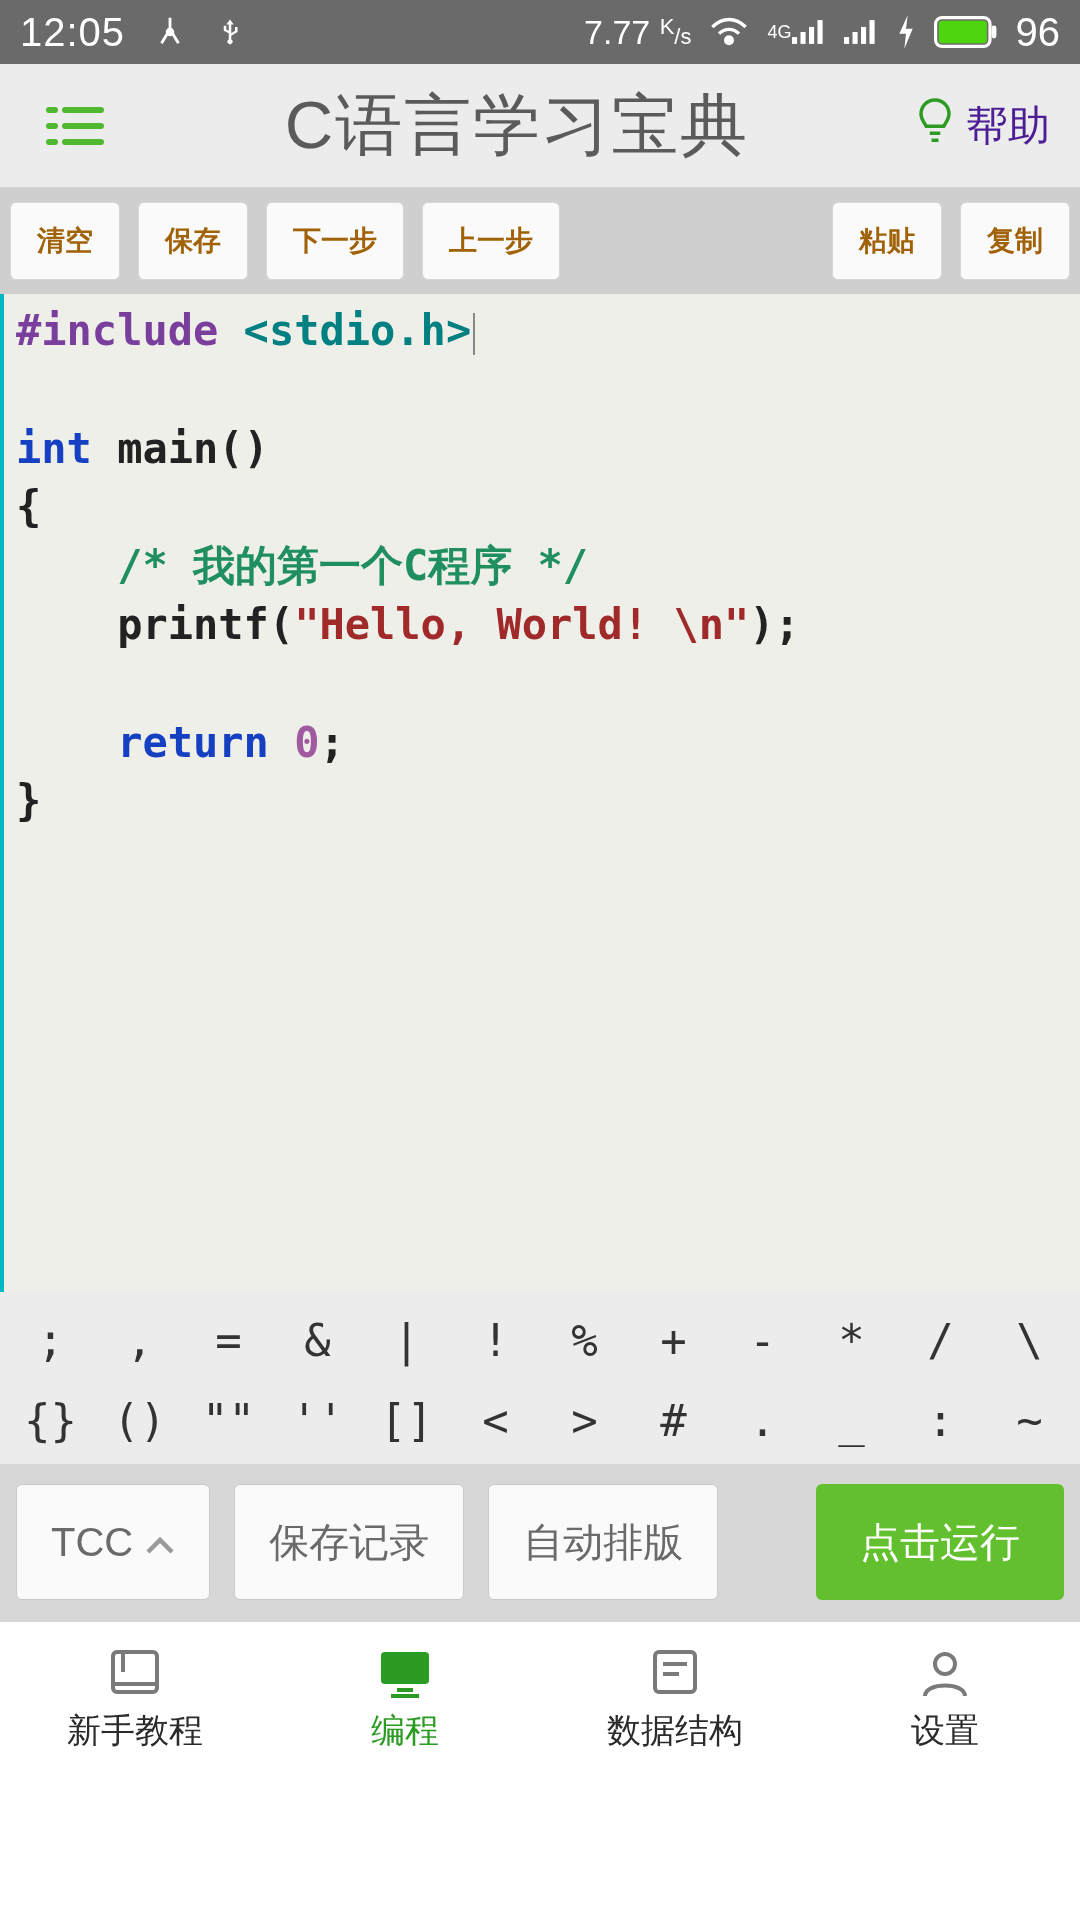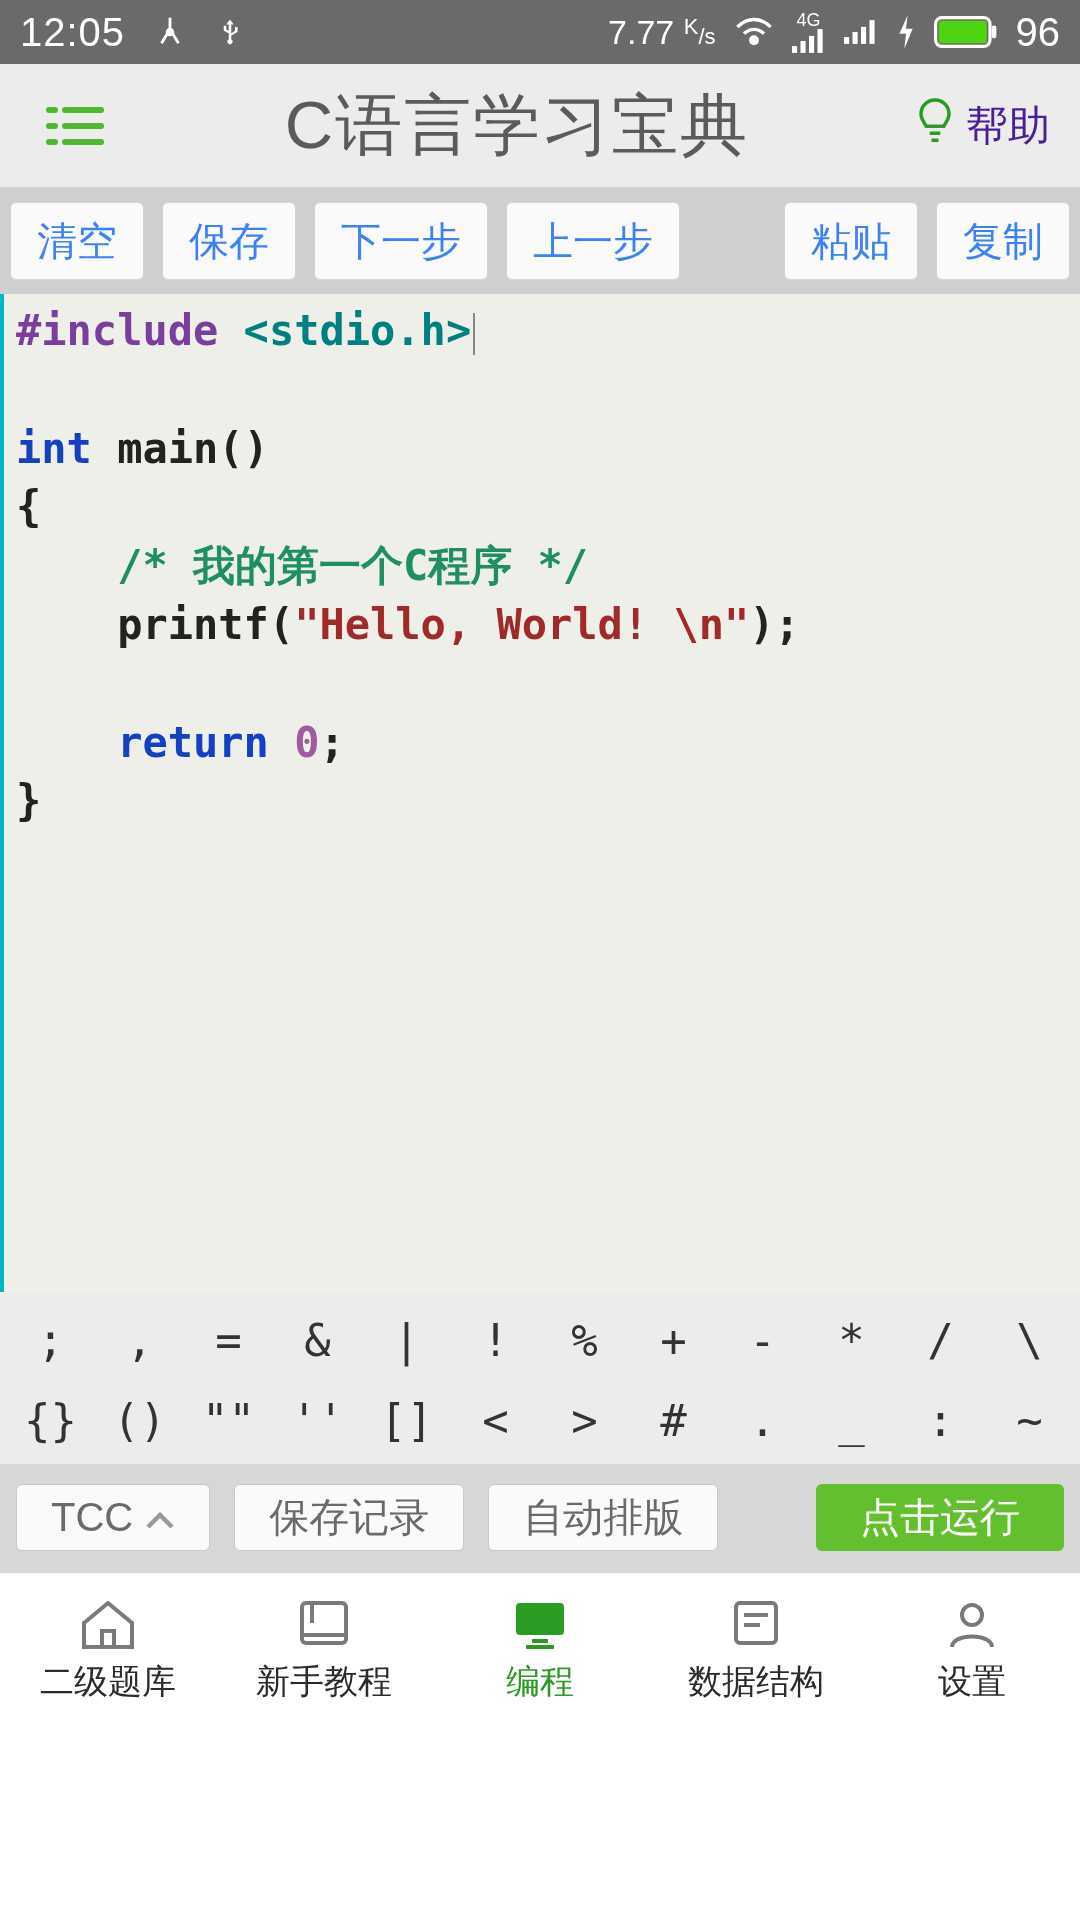--- a/index.html
+++ b/index.html
@@ -16,41 +16,41 @@
 
   
   .app-header { height: 124px; background: #ececec; display: flex; align-items: center; justify-content: space-between; padding: 0 30px; border-bottom: 1px solid #d6d6d6; }
   .menu-btn { width: 90px; height: 80px; display:flex; align-items:center; justify-content:center; }
   .app-title { font-size: 67px; color: #5b5b5b; letter-spacing: 2px; }
   .help-btn { display:flex; align-items:center; gap:10px; color:#4c1d95; font-size:42px; }
 
   
   .toolbar { background:#cfcfcf; padding: 14px 10px; display:flex; gap:18px; }
   .toolbar .spacer { flex:1; }
-  .tbtn { background:#fafafa; border:1px solid #d6d6d6; border-radius:6px; height:78px; min-width:108px; padding:0 26px; font-size:40px; color:#3b82f6; display:flex; align-items:center; justify-content:center; }
+  .tbtn { background:#fafafa; border:1px solid #d6d6d6; border-radius:6px; height:78px; min-width:108px; padding:0 26px; font-size:28px; color:#a16207; display:flex; align-items:center; justify-content:center;font-weight:bold; }
 
   
   .editor-wrap { position:relative; height: 998px; background:#efefe9; border-left:4px solid #00b7c3; }
   .editor { padding: 8px 10px 10px 12px; font-family: "Menlo","Consolas","DejaVu Sans Mono",monospace; font-size:42px; line-height:1.4; white-space:pre; color:#222;font-weight:bold; }
   .tok-pp  { color:#7a3e9d; }
   .tok-inc { color:#008080; }
   .tok-kw  { color:#1540c2; }
   .tok-cmt { color:#1f8f5f; }
   .tok-str { color:#a02a2a; }
   .tok-num { color:#a05aa0; }
   .cursor  { display:inline-block; width:2px; height:42px; background:#888; vertical-align:middle; margin-left:2px; }
 
   
   .symboard { background:#ececec; padding: 8px 6px 4px; }
   .symrow { display:flex; }
   .symkey { flex:1; height:80px; display:flex; align-items:center; justify-content:center; font-size:44px; color:#333; font-family:"Menlo","Consolas",monospace; }
 
   
   .action-bar { background:#d7d7d7; padding: 20px 16px; display:flex; gap:24px; align-items:center; }
-  .abtn { background:#fafafa; border:1px solid #c9c9c9; border-radius:6px; height:67px; padding:0 34px; font-size:40px; color:#6a6a6a; display:flex; align-items:center; justify-content:center; gap:12px; }
+  .abtn { background:#fafafa; border:1px solid #c9c9c9; border-radius:6px; height:116px; padding:0 34px; font-size:40px; color:#6a6a6a; display:flex; align-items:center; justify-content:center; gap:12px; }
   .abtn .chev { display:inline-block; }
   .abtn-run { background:#62bf2d; color:#fff; border:none; margin-left:auto; padding:0 44px; }
 
   
   .tabbar { height:156px; background:#fff; border-top:2px solid #d6d6d6; display:flex; }
   .tab { flex:1; display:flex; flex-direction:column; align-items:center; justify-content:center; gap:8px; font-size:34px; color:#2b2b2b; }
   .tab.active { color:#2c9b23; }
   .tab svg { width:64px; height:56px; }
 </style>
 </head>
@@ -75,21 +75,21 @@
     <span class="speed">
       <span>7.77</span> <span style="font-size:22px; position:relative; top:-10px">K</span><span style="font-size:22px;">/s</span>
     </span>
     <span class="status-ico">
       <svg width="40" height="32" viewBox="0 0 24 18" fill="none" stroke="#fff" stroke-width="2">
           <path d="M2 6 C8 0 16 0 22 6"></path>
           <path d="M6 10 C9.5 6.5 14.5 6.5 18 10"></path>
           <circle cx="12" cy="14" r="2" fill="#fff"></circle>
         </svg>
     </span>
-    <span class="status-ico" style="display:flex;flex-direction:column;align-items:center;line-height:1">
+    <span class="status-ico" style="display:flex;flex-direction:row;align-items:center;line-height:1">
       <span style="font-size:18px">4G</span>
       <svg width="34" height="24" viewBox="0 0 20 14" fill="#fff">
           <rect x="0" y="10" width="3" height="4"></rect>
           <rect x="5" y="7" width="3" height="7"></rect>
           <rect x="10" y="4" width="3" height="10"></rect>
           <rect x="15" y="0" width="3" height="14"></rect>
         </svg>
     </span>
     <span class="status-ico">
       <svg width="34" height="28" viewBox="0 0 20 14" fill="#fff">
@@ -220,27 +220,20 @@
       <span>自动排版</span>
     </div>
   <div class="abtn abtn-run">
       <span>点击运行</span>
     </div>
 </div>
 
 <div class="tabbar">
   <div class="tab">
     <svg viewBox="0 0 32 28" fill="none" stroke="#7a7a7a" stroke-width="2">
-        <path d="M4 14 L16 4 L28 14 V26 H4 Z"></path>
-        <path d="M13 26 V18 H19 V26"></path>
-      </svg>
-    <span>二级题库</span>
-  </div>
-  <div class="tab">
-    <svg viewBox="0 0 32 28" fill="none" stroke="#7a7a7a" stroke-width="2">
         <rect x="5" y="4" width="22" height="20" rx="2"></rect>
         <line x1="5" y1="20" x2="27" y2="20"></line>
         <line x1="10" y1="14" x2="10" y2="4"></line>
       </svg>
     <span>新手教程</span>
   </div>
   <div class="tab active">
     <svg viewBox="0 0 32 28" fill="#2c9b23">
         <rect x="4" y="4" width="24" height="16" rx="2"></rect>
         <rect x="12" y="22" width="8" height="2"></rect>

